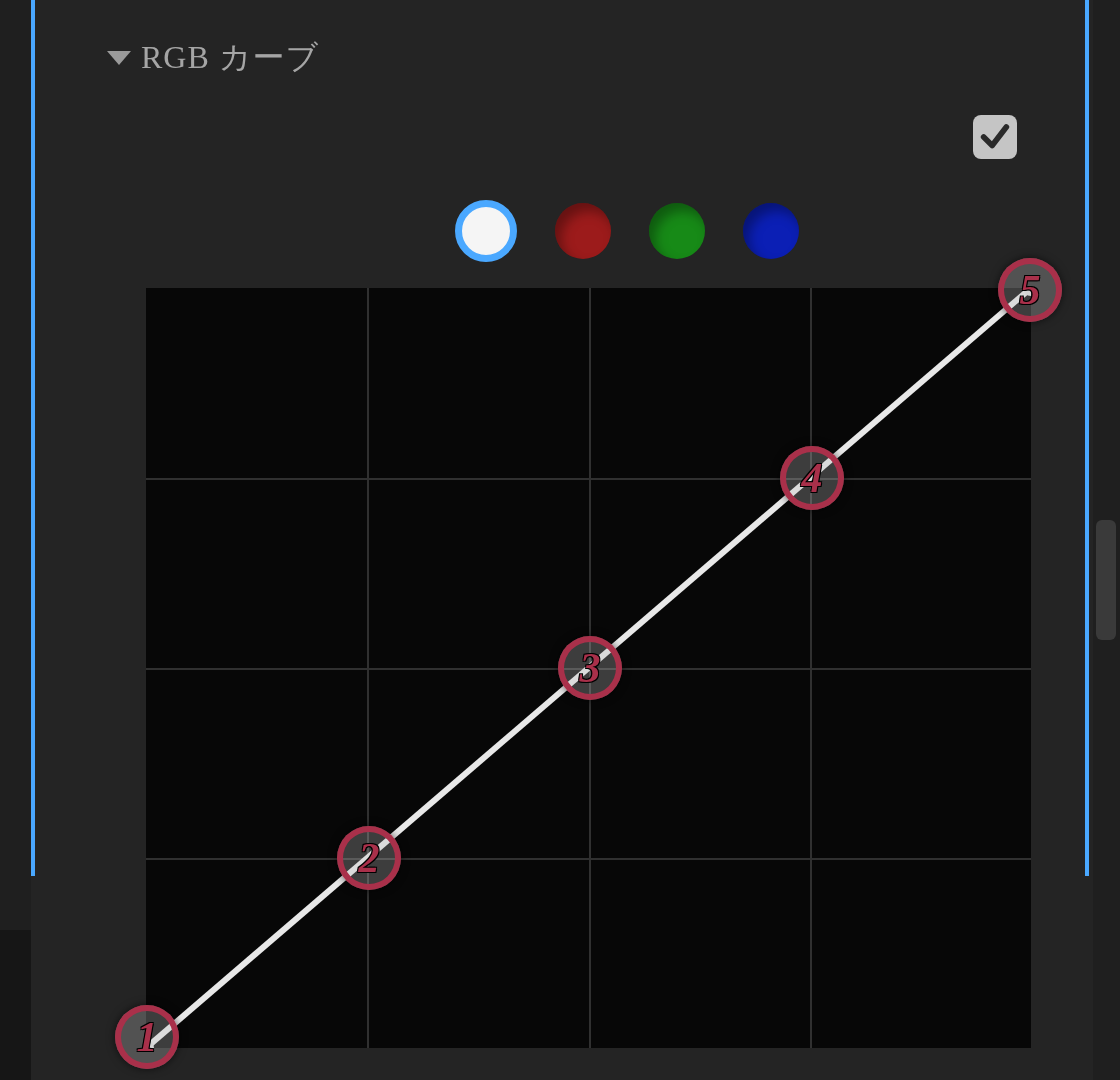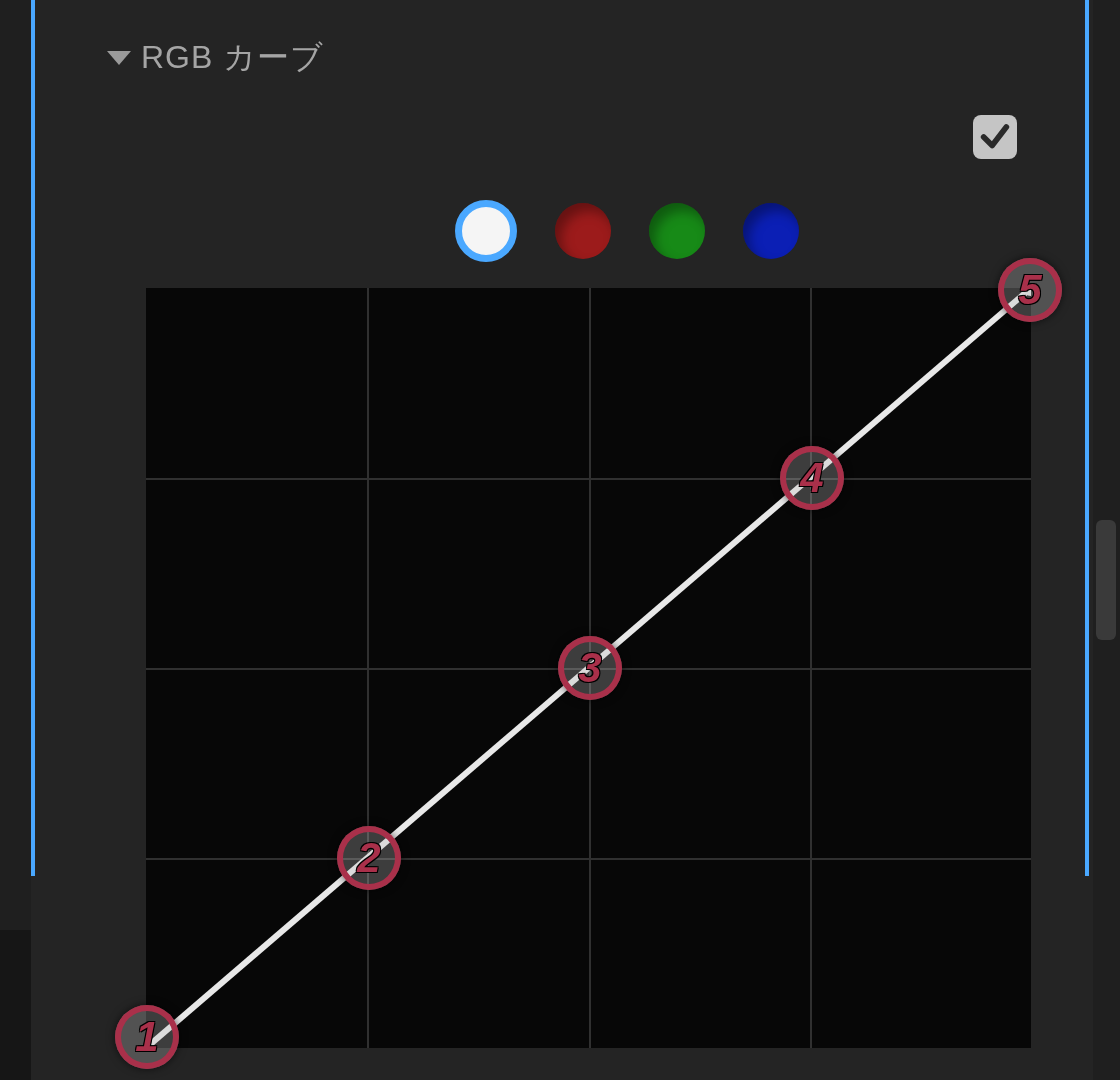--- a/index.html
+++ b/index.html
@@ -18,20 +18,21 @@
     }
     .outer-frame {
       position: absolute;
       left: 31px;
       top: 0;
       width: 1058px;
       height: 876px;
       border-left: 4px solid #4aa8ff;
       border-right: 4px solid #4aa8ff;
       background: #242424;
+      font-family: Liberation Serif, serif;
     }
     .left-dark-bar {
       position: absolute;
       left: 0;
       top: 0;
       width: 31px;
       height: 930px;
       background: #1f1f1f;
     }
     .left-dark-bar::after {

